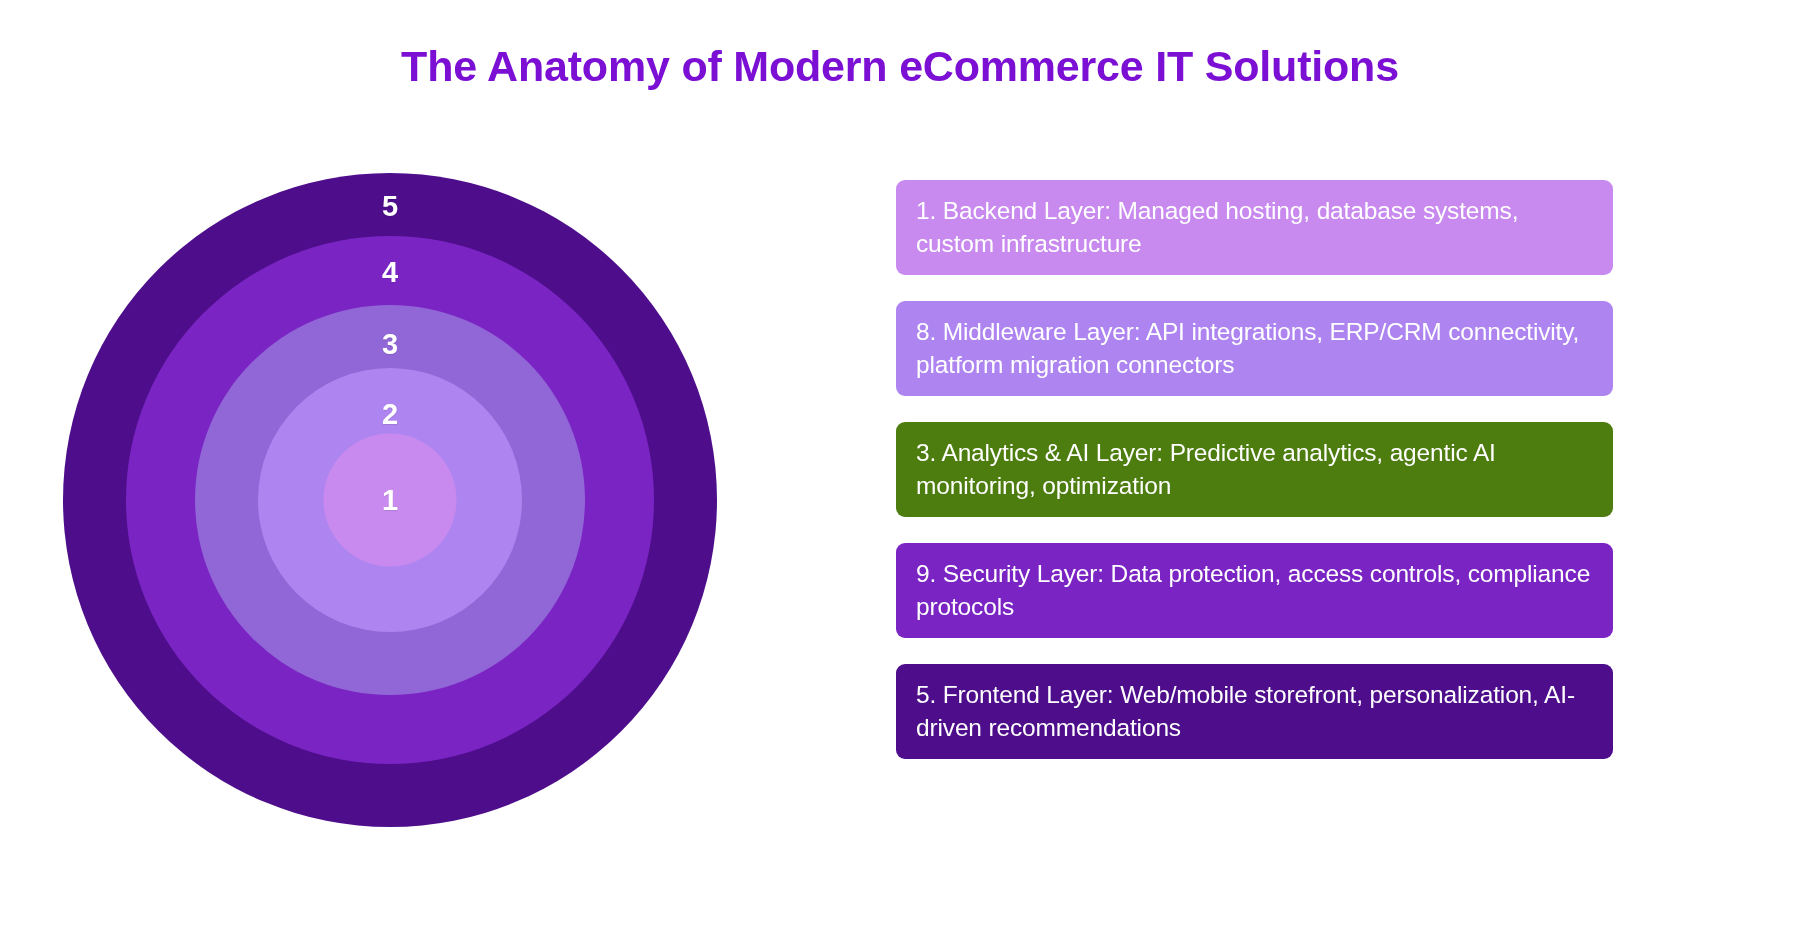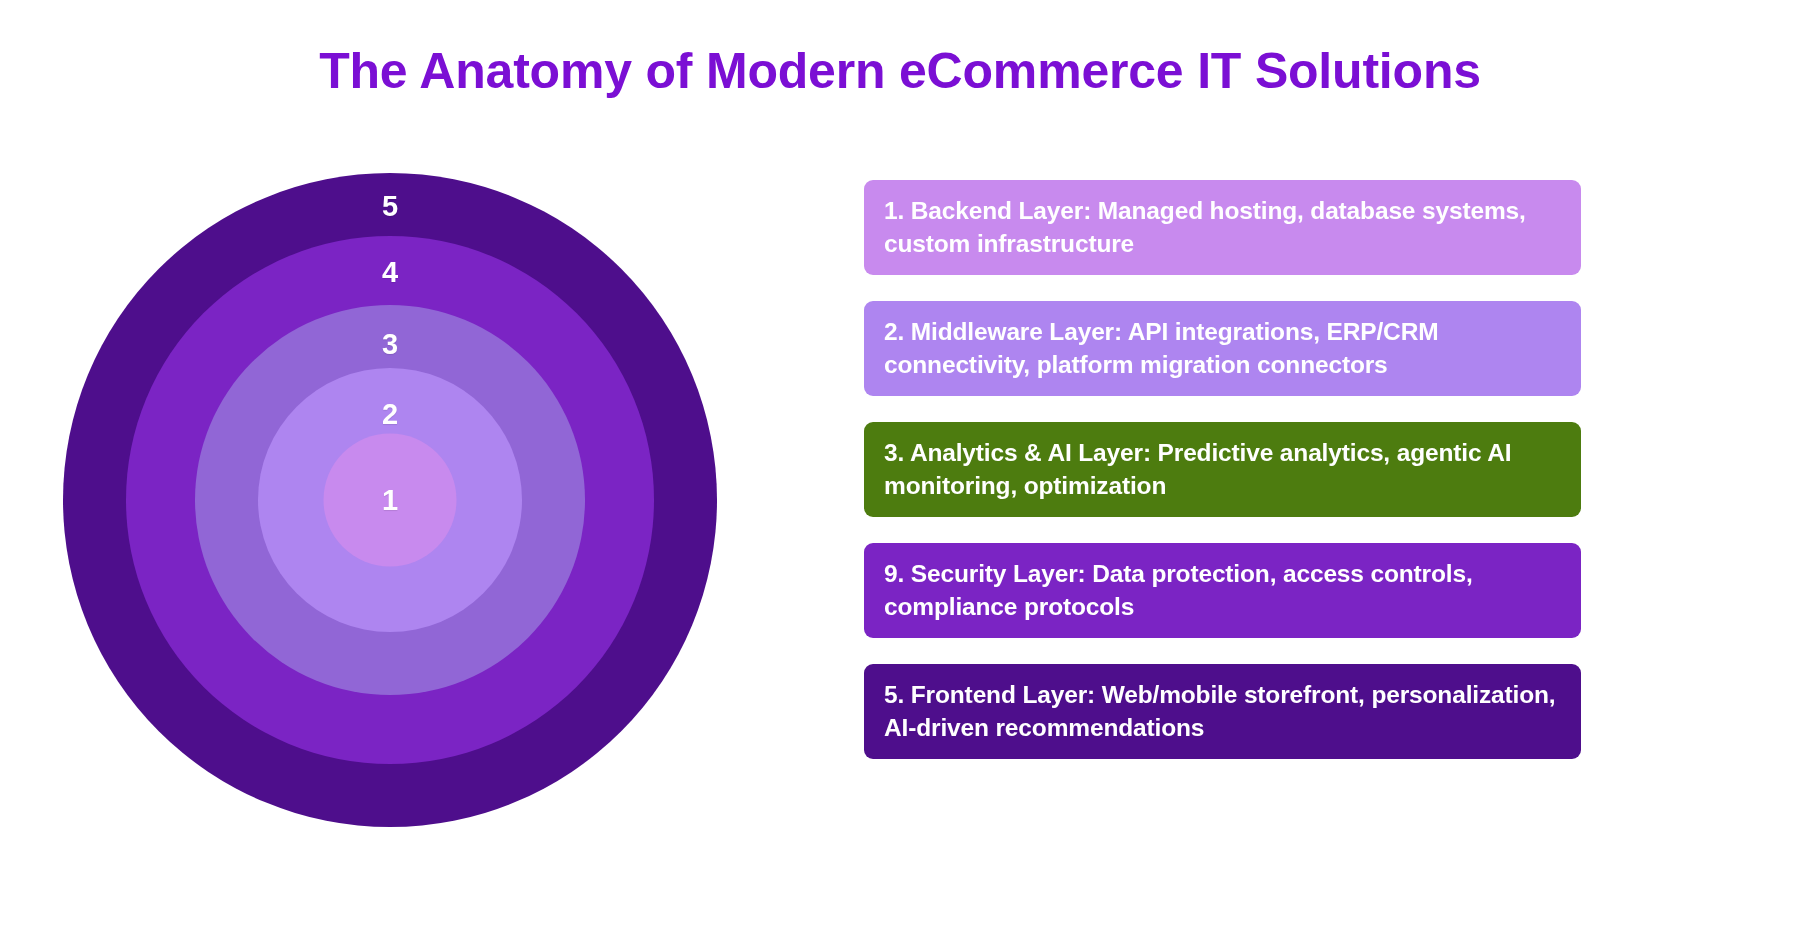--- a/index.html
+++ b/index.html
@@ -20,21 +20,21 @@
     background: #ffffff;
   }
 
   
   #chart-title {
     position: absolute;
     left: 0;
     top: 42px;
     width: 1800px;
     text-align: center;
-    font-size: 50px;
+    font-size: 43px;
     font-weight: bold;
     letter-spacing: -0.2px;
     color: #7B0FD4;
     white-space: nowrap;
   }
 
   
   #rings-group {
     position: absolute;
     left: 0px;
@@ -57,24 +57,23 @@
     font-weight: bold;
     font-size: 29px;
     line-height: 1;
     text-shadow: 0 1px 1px rgba(0,0,0,0.10);
     pointer-events: none;
   }
 
   
   #legend-list {
     position: absolute;
-    left: 864px;
+    left: 896px;
     top: 180px;
     width: 717px;
-    font-weight: bold;
   }
   .legend-box {
     position: relative;
     box-sizing: border-box;
     width: 717px;
     height: 95px;
     margin-bottom: 26px;
     border-radius: 9px;
     padding: 14px 20px 0 20px;
     color: #ffffff;
@@ -110,21 +109,21 @@
     <div class="ring-label" style="top:336px;">1</div>
   </div>
 
   <div id="legend-list">
 
     <div class="legend-box" style="background:#C88AEE;">
       <span class="legend-text">1. Backend Layer: Managed hosting, database systems, custom infrastructure</span>
     </div>
 
     <div class="legend-box" style="background:#AE85F0;">
-      <span class="legend-text">2. Middleware Layer: API integrations, ERP/CRM connectivity, platform migration connectors</span>
+      <span class="legend-text">8. Middleware Layer: API integrations, ERP/CRM connectivity, platform migration connectors</span>
     </div>
 
     <div class="legend-box" style="background:#4d7c0f;">
       <span class="legend-text">3. Analytics &amp; AI Layer: Predictive analytics, agentic AI monitoring, optimization</span>
     </div>
 
     <div class="legend-box" style="background:#7B24C4;">
       <span class="legend-text">9. Security Layer: Data protection, access controls, compliance protocols</span>
     </div>
 

